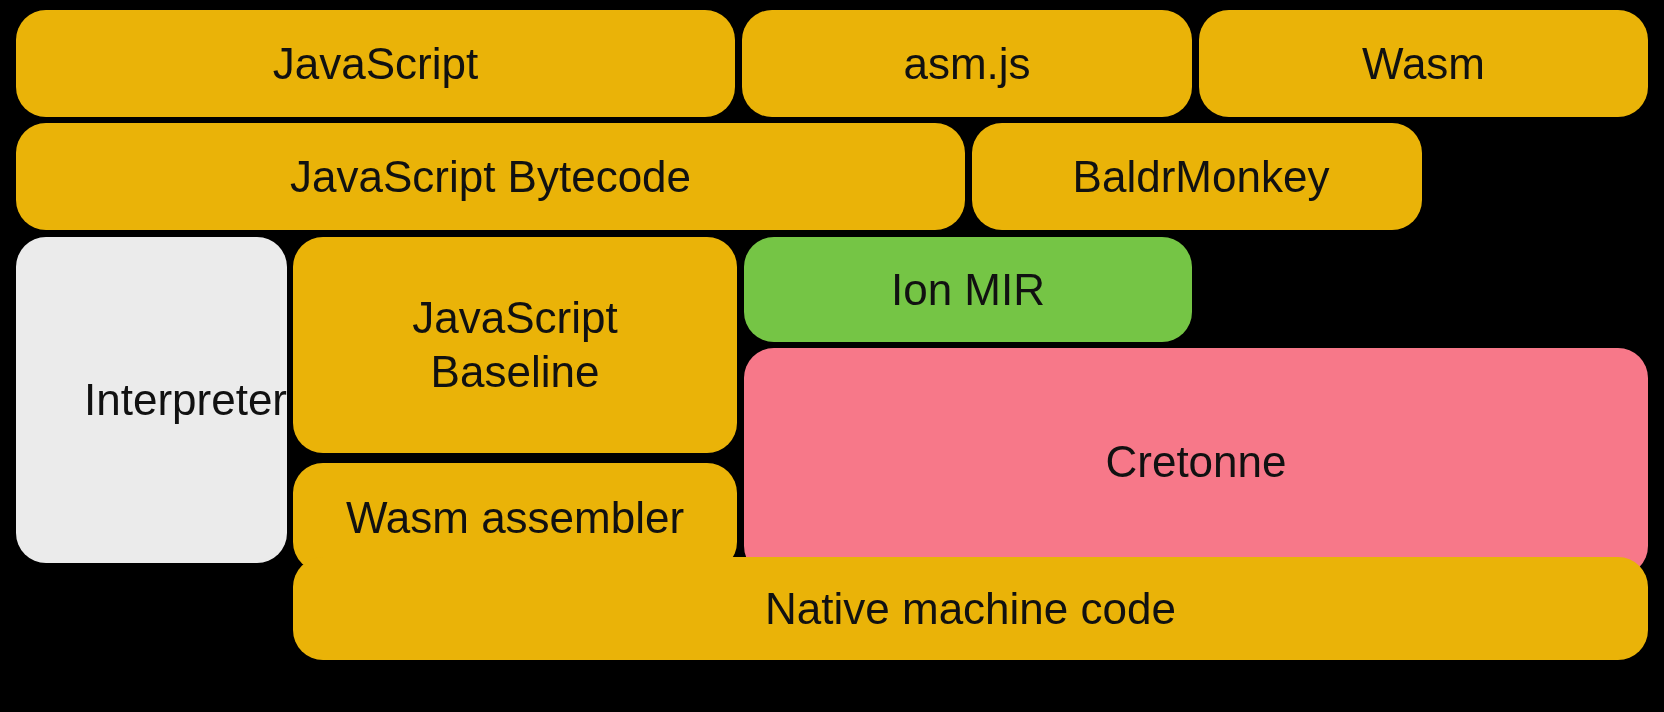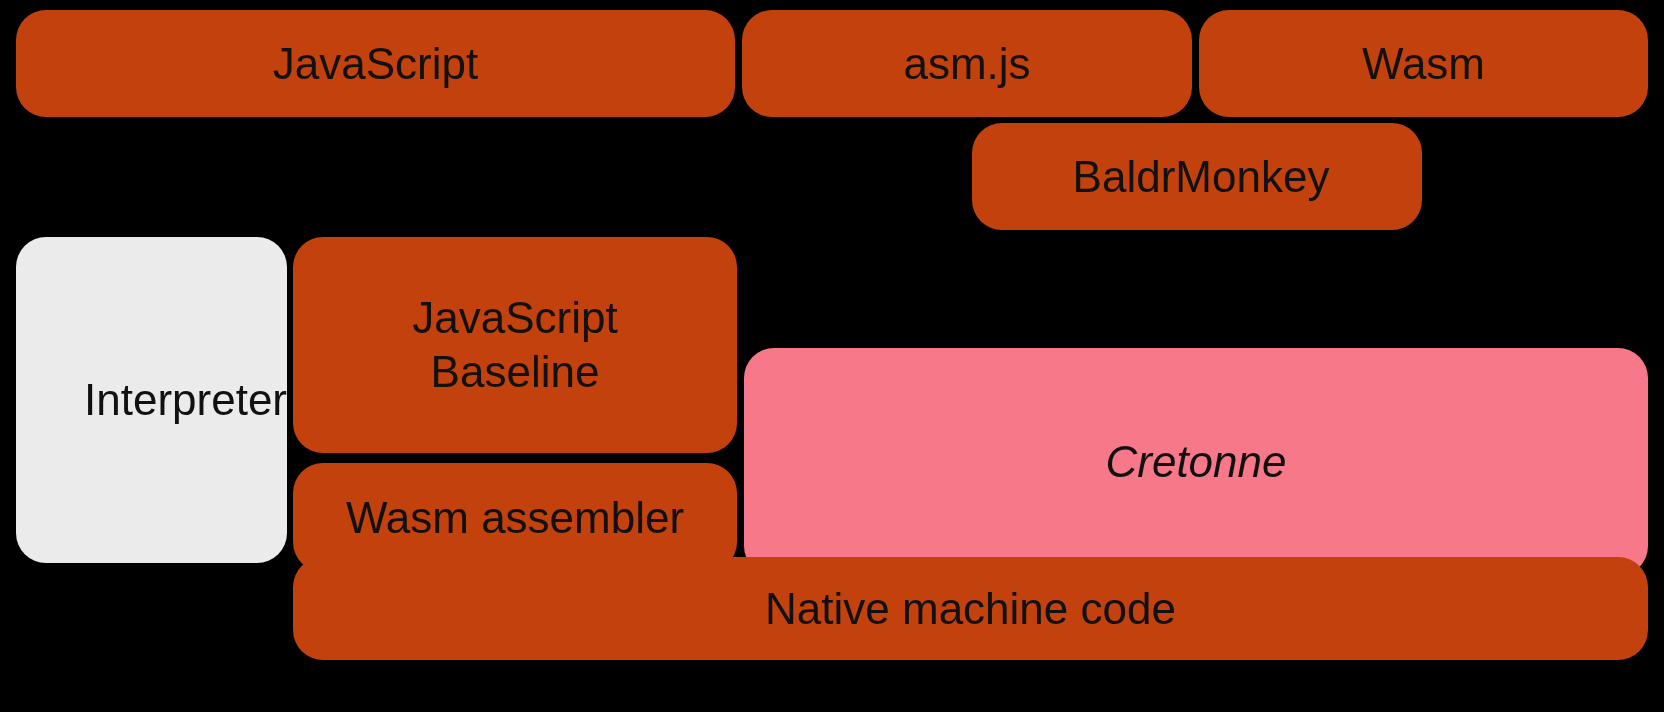--- a/index.html
+++ b/index.html
@@ -21,24 +21,24 @@
     display: flex;
     align-items: center;
     justify-content: center;
     text-align: center;
     color: #111;
     font-size: 44px;
     line-height: 1.22;
     white-space: pre-line;
     box-sizing: border-box;
   }
-  .fill-white { background: #c2410c; }
+  .fill-white { background: #eab308; }
   .fill-gray  { background: #ebebeb; justify-content: flex-end; }
   .fill-green { background: #75c545; }
-  .fill-pink  { background: #f77889; font-style: italic; }
+  .fill-pink  { background: #f77889; }
 
   
   #node-javascript   { left: 16px;   top: 10px;  width: 719px;  height: 107px; }
   #node-asmjs        { left: 742px;  top: 10px;  width: 450px;  height: 107px; }
   #node-wasm         { left: 1199px; top: 10px;  width: 449px;  height: 107px; }
   #node-bytecode     { left: 16px;   top: 123px; width: 949px;  height: 107px; }
   #node-baldrmonkey  { left: 972px;  top: 123px; width: 450px;  height: 107px; padding-left: 8px; }
   #node-interpreter  { left: 16px;   top: 237px; width: 271px;  height: 326px; }
   #node-baseline     { left: 293px;  top: 237px; width: 444px;  height: 216px; }
   #node-ionmir       { left: 744px;  top: 237px; width: 448px;  height: 105px; }
@@ -56,34 +56,40 @@
   </div>
 
   <div class="node fill-white" id="node-wasm">
     <span>Wasm</span>
   </div>
 
   <div class="node fill-white" id="node-asmjs">
     <span>asm.js</span>
   </div>
 
+  <div class="node fill-white" id="node-bytecode">
+    <span>JavaScript Bytecode</span>
+  </div>
 
   <div class="node fill-white" id="node-baldrmonkey">
     <span>BaldrMonkey</span>
   </div>
 
   <div class="node fill-gray" id="node-interpreter">
     <span>Interpreter</span>
   </div>
 
   <div class="node fill-white" id="node-baseline">
     <span>JavaScript
 Baseline</span>
   </div>
 
+  <div class="node fill-green" id="node-ionmir">
+    <span>Ion MIR</span>
+  </div>
 
   <div class="node fill-pink" id="node-cretonne">
     <span>Cretonne</span>
   </div>
 
   <div class="node fill-white" id="node-macroasm">
     <span>Wasm assembler</span>
   </div>
 
   <div class="node fill-white" id="node-nativecode">

